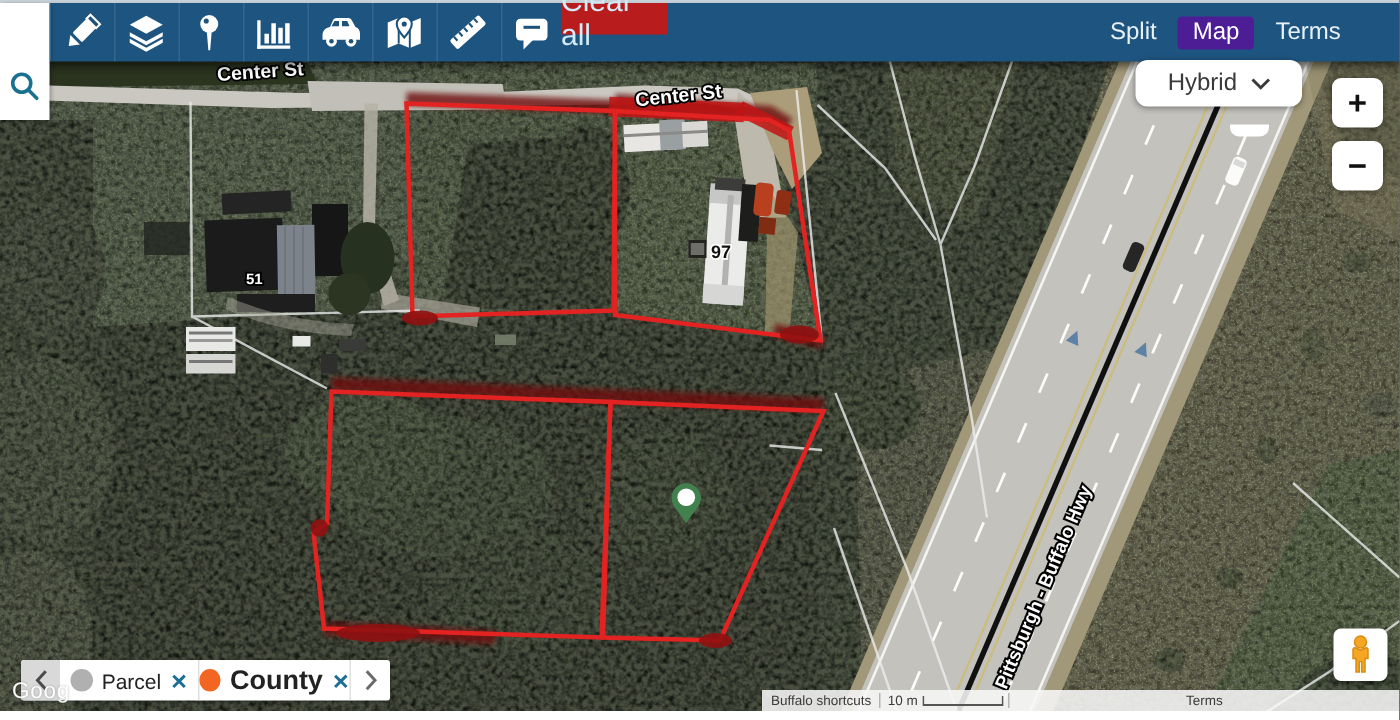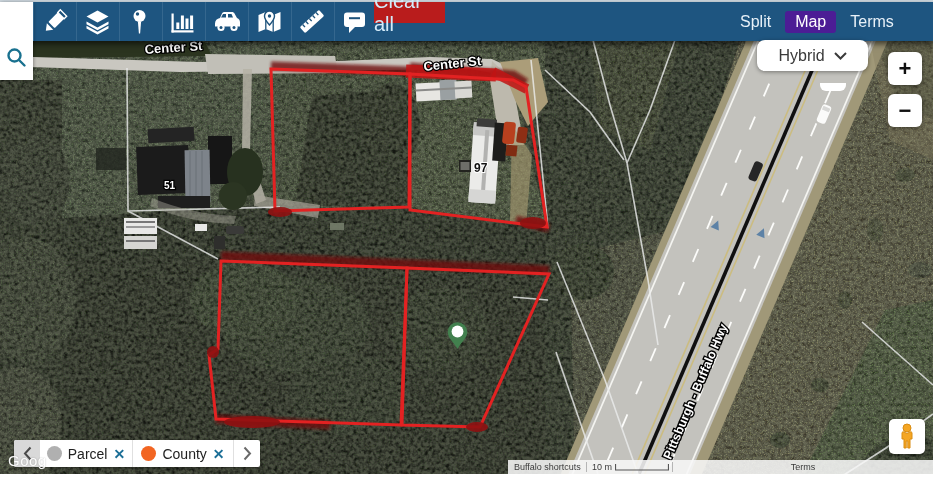--- a/index.html
+++ b/index.html
@@ -379,21 +379,21 @@
         <path d="M7.5 1.5 L2 7.5 L7.5 13.5" stroke="#4a4a4a" stroke-width="2" fill="none"></path>
       </svg>
     </div>
   <div style="width:92px;display:flex;align-items:center;justify-content:center;gap:6px;border-right:1px solid #e0e0e0">
     <span style="width:15px;height:15px;border-radius:50%;background:#b0b0b0;display:inline-block"></span>
     <span style="font-size:14px;color:#222;font-weight:normal">Parcel</span>
     <span style="color:#1b6e96;font-size:14px;font-weight:bold">✕</span>
   </div>
   <div style="width:100px;display:flex;align-items:center;justify-content:center;gap:6px">
     <span style="width:15px;height:15px;border-radius:50%;background:#f26522;display:inline-block"></span>
-    <span style="font-size:14px;color:#222;font-weight:normal">County</span>
+    <span style="font-size:18px;color:#222;font-weight:bold">County</span>
     <span style="color:#1b6e96;font-size:14px;font-weight:bold">✕</span>
   </div>
   <div style="flex:1;display:flex;align-items:center;justify-content:center;border-left:1px solid #e0e0e0">
       <svg width="9" height="15" viewBox="0 0 9 15">
         <path d="M1.5 1.5 L7 7.5 L1.5 13.5" stroke="#6a6a6a" stroke-width="2" fill="none"></path>
       </svg>
     </div>
 </div>
 
 <div class="abs" style="left:8px;top:452px;color:#fff;font-size:15px;letter-spacing:0.5px;opacity:0.95;text-shadow:0 0 2px rgba(0,0,0,0.3)">Goog</div>

